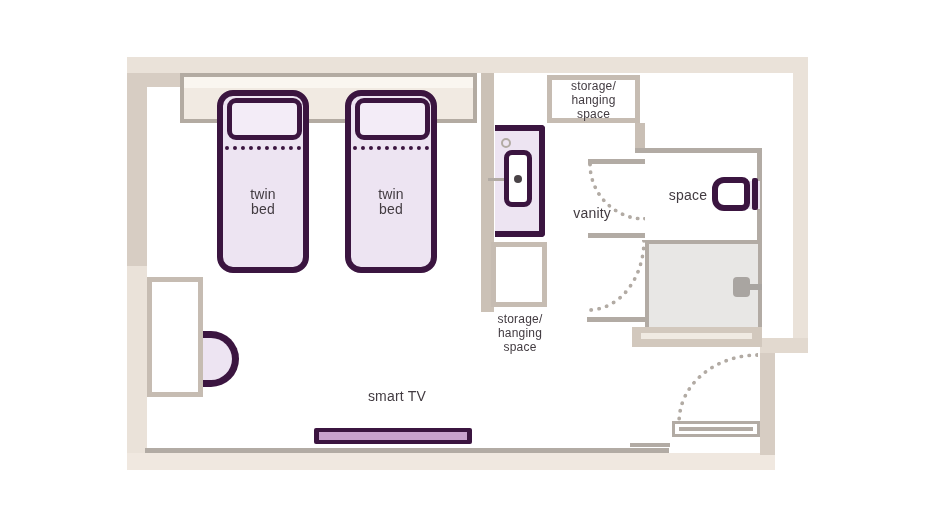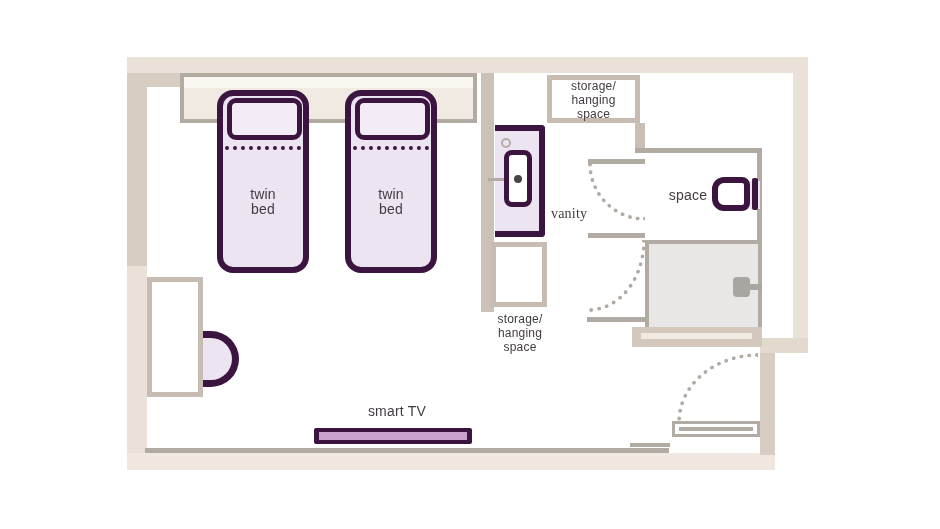--- a/index.html
+++ b/index.html
@@ -58,21 +58,21 @@
   <div class="blanket" style="left:353px;top:146px;"></div>
   <div class="lbl" style="left:345px;top:187px;width:92px;">
     <div>twin</div>
       <div>bed</div>
   </div>
 
   <div class="abs" style="left:147px;top:277px;width:56px;height:120px;background:#fff;border:5px solid #C6BCB2;"></div>
   <div class="abs" style="left:203px;top:331px;width:36px;height:56px;background:var(--lavender);
               border:7px solid var(--purple);border-left:none;border-radius:0 30px 30px 0;"></div>
 
-  <div class="lbl" style="left:327px;top:404px;width:140px;">
+  <div class="lbl" style="left:327px;top:389px;width:140px;">
     <div>smart TV</div>
   </div>
   <div class="abs" style="left:314px;top:428px;width:158px;height:16px;background:var(--purple);border-radius:2px;">
     <div class="abs" style="left:5px;right:5px;top:4px;height:8px;background:var(--tv_screen);"></div>
   </div>
 
   <div class="wall" style="left:481px;top:73px;width:13px;height:239px;"></div>
 
   <div class="storagebox" style="left:547px;top:75px;width:93px;height:48px;"></div>
   <div class="lbl lbl-sm" style="left:547px;top:79px;width:93px;">
@@ -80,21 +80,21 @@
       <div>hanging</div>
       <div>space</div>
   </div>
 
   <div class="abs" style="left:495px;top:125px;width:50px;height:112px;background:var(--lavender);
               border:6px solid var(--purple);border-left:none;border-radius:0 4px 4px 0;"></div>
   <div class="abs" style="left:504px;top:150px;width:28px;height:57px;background:#fff;border:5px solid var(--purple);border-radius:8px;"></div>
   <div class="abs" style="left:514px;top:175px;width:8px;height:8px;background:#4A4347;border-radius:50%;"></div>
   <div class="gline" style="left:488px;top:178px;width:16px;height:3px;"></div>
   <div class="abs" style="left:501px;top:138px;width:10px;height:10px;border:2px solid var(--line_gray);border-radius:50%;"></div>
-  <div class="lbl" style="left:551px;top:206px;width:60px;text-align:left;font-family:Liberation Serif, serif;">
+  <div class="lbl" style="left:551px;top:206px;width:60px;text-align:right;">
     <div>vanity</div>
   </div>
 
   <div class="storagebox" style="left:491px;top:242px;width:56px;height:65px;"></div>
   <div class="lbl lbl-sm" style="left:460px;top:312px;width:120px;">
     <div>storage/</div>
       <div>hanging</div>
       <div>space</div>
   </div>
 

